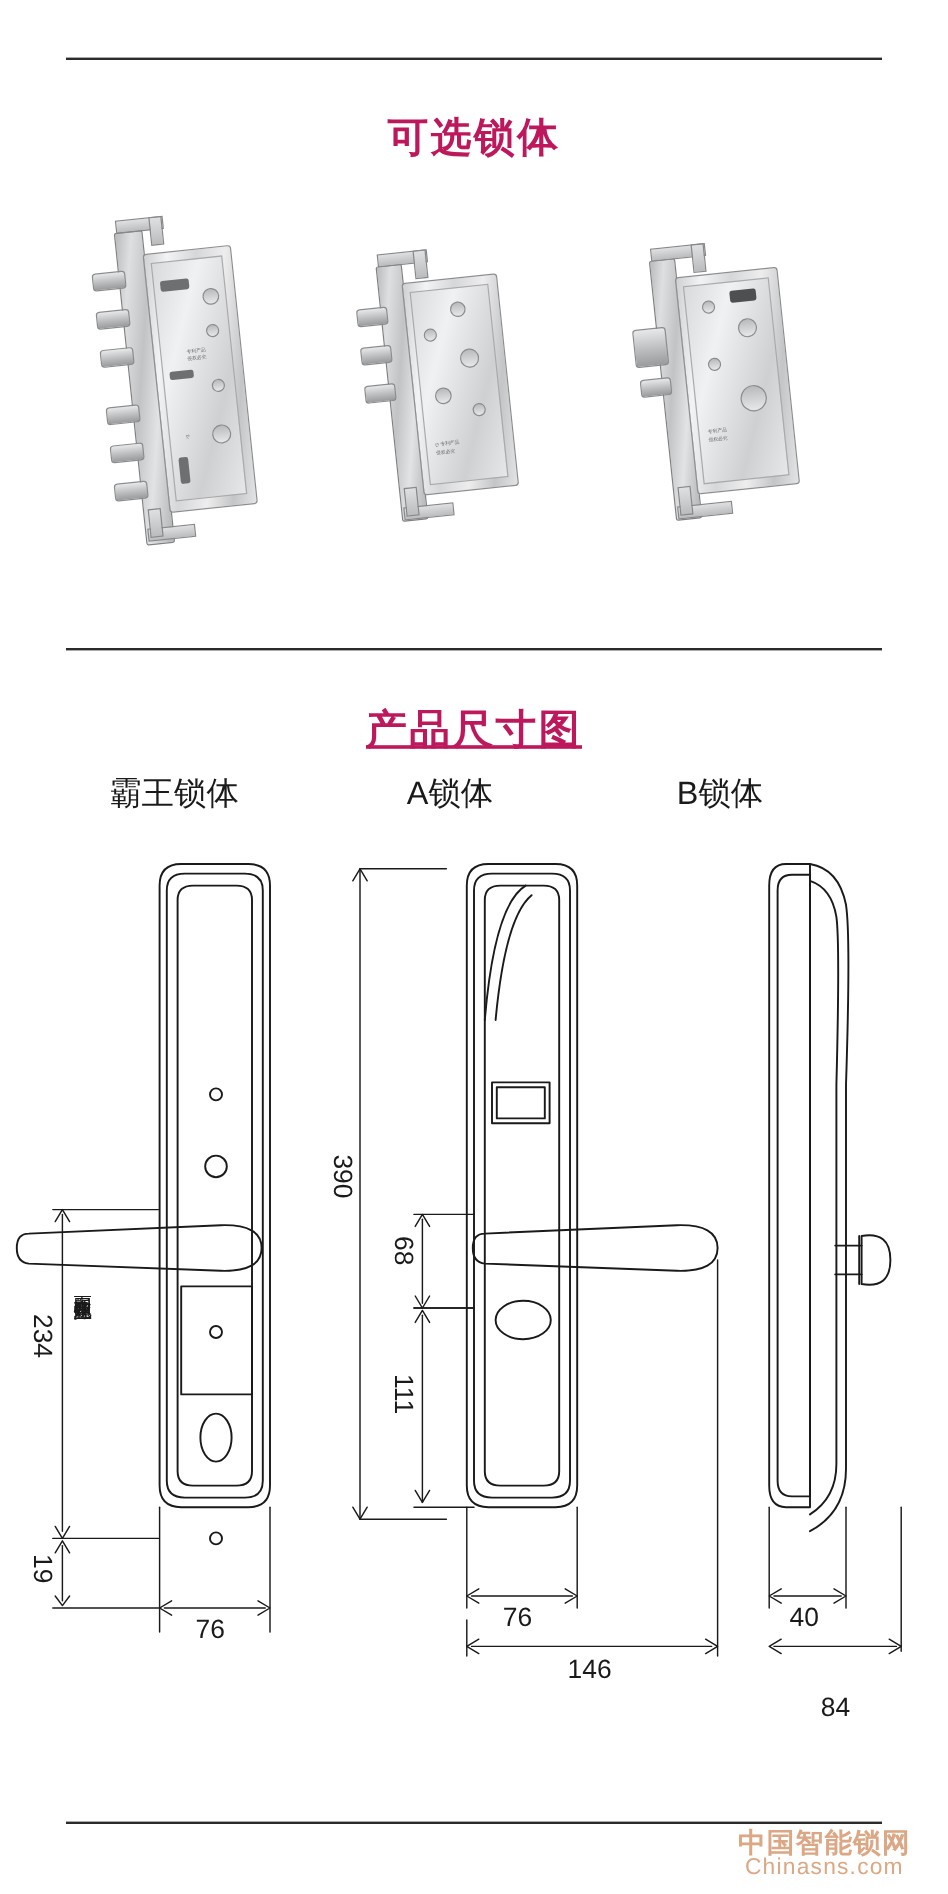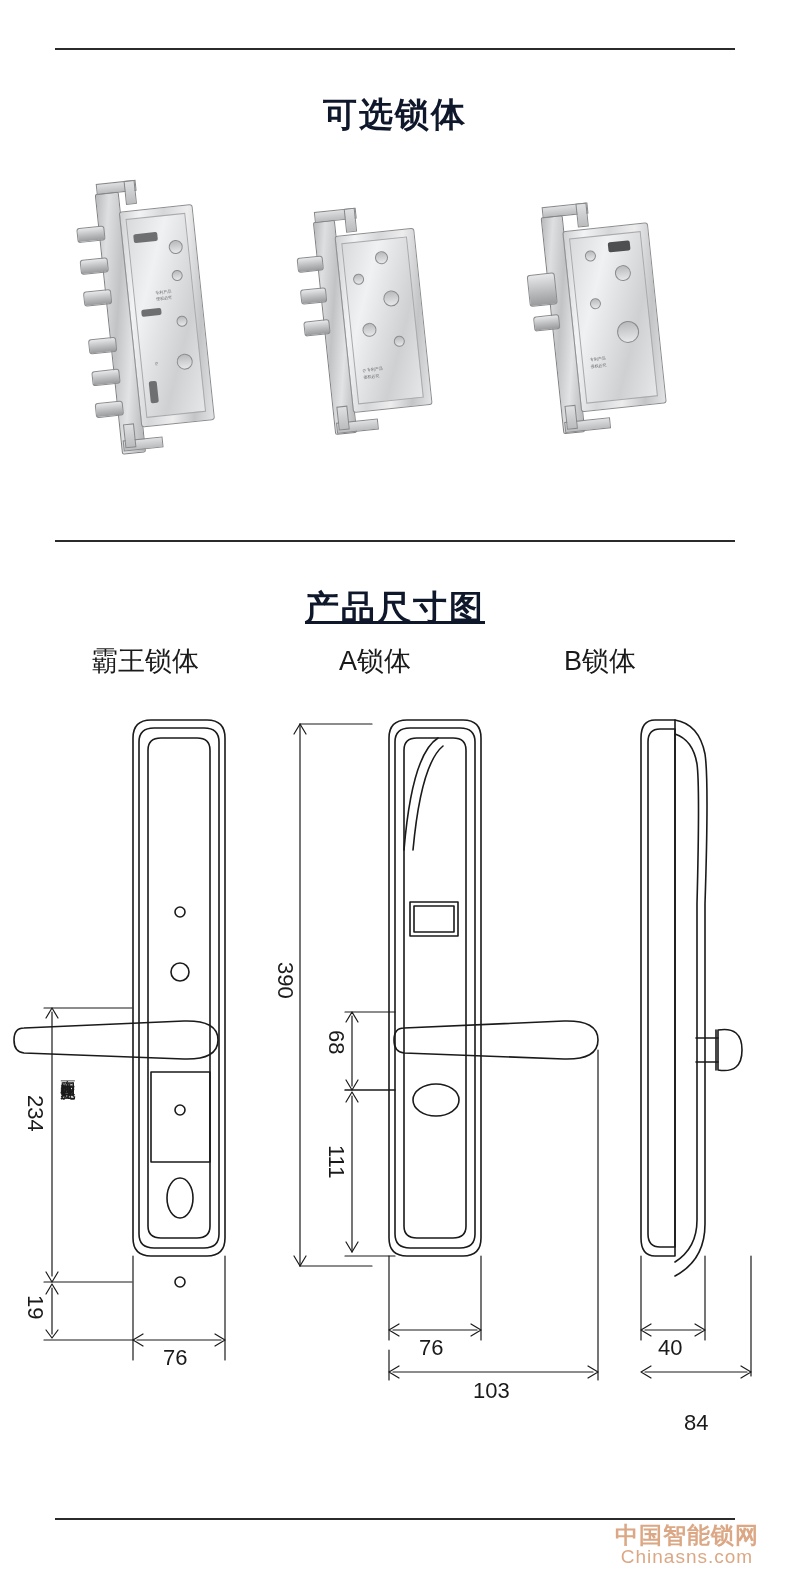--- a/index.html
+++ b/index.html
@@ -2,21 +2,21 @@
 <html><head>
 <meta charset="utf-8">
 <style>
   html,body{margin:0;padding:0;background:#ffffff;}
   body{width:790px;height:1578px;position:relative;font-family:"Liberation Sans","DejaVu Sans",sans-serif;color:#1a1a1a;overflow:hidden;}
   .rule{position:absolute;left:55px;width:680px;height:2px;background:#2b2b2b;}
   .rule.top{top:48px;}
   .rule.mid{top:540px;}
   .rule.bottom{top:1518px;}
 
-  .section-title{position:absolute;left:0;width:790px;text-align:center;font-size:34px;font-weight:bold;letter-spacing:2px;color:#0f172a;}
+  .section-title{position:absolute;left:0;width:790px;text-align:center;font-size:34px;font-weight:bold;letter-spacing:2px;color:#be185d;}
   #title-lockbody{top:92px;}
   #title-dimensions{top:585px;text-decoration:underline;}
 
   
   .lockrow{position:absolute;top:175px;left:0;width:790px;height:290px;}
   .lockbody{position:absolute;}
   .lb-caption{position:absolute;top:468px;width:220px;text-align:center;font-size:27px;color:#1a1a1a;}
   #cap-0{left:35px;}
   #cap-1{left:265px;}
   #cap-2{left:490px;}
@@ -263,21 +263,21 @@
 
   <span class="dimlbl vert" style="left:22px;top:405px;">234</span>
   <span class="vtxt" style="left:60px;top:378px;">面板固定螺丝孔距</span>
   <span class="dimlbl vert" style="left:22px;top:605px;">19</span>
   <span class="dimlbl" style="left:163px;top:655px;">76</span>
 
   <span class="dimlbl vert" style="left:272px;top:272px;">390</span>
   <span class="dimlbl vert" style="left:323px;top:340px;">68</span>
   <span class="dimlbl vert" style="left:323px;top:455px;">111</span>
   <span class="dimlbl" style="left:419px;top:645px;">76</span>
-  <span class="dimlbl" style="left:473px;top:688px;">103</span>
+  <span class="dimlbl" style="left:473px;top:688px;">146</span>
 
   <span class="dimlbl" style="left:658px;top:645px;">40</span>
   <span class="dimlbl" style="left:684px;top:688px;margin-top:32px;">84</span>
 </div>
 
 <div class="rule bottom"></div>
 
 <div id="watermark">
   <div class="wm-cn">中国智能锁网</div>
   <div class="wm-en">Chinasns.com</div>

